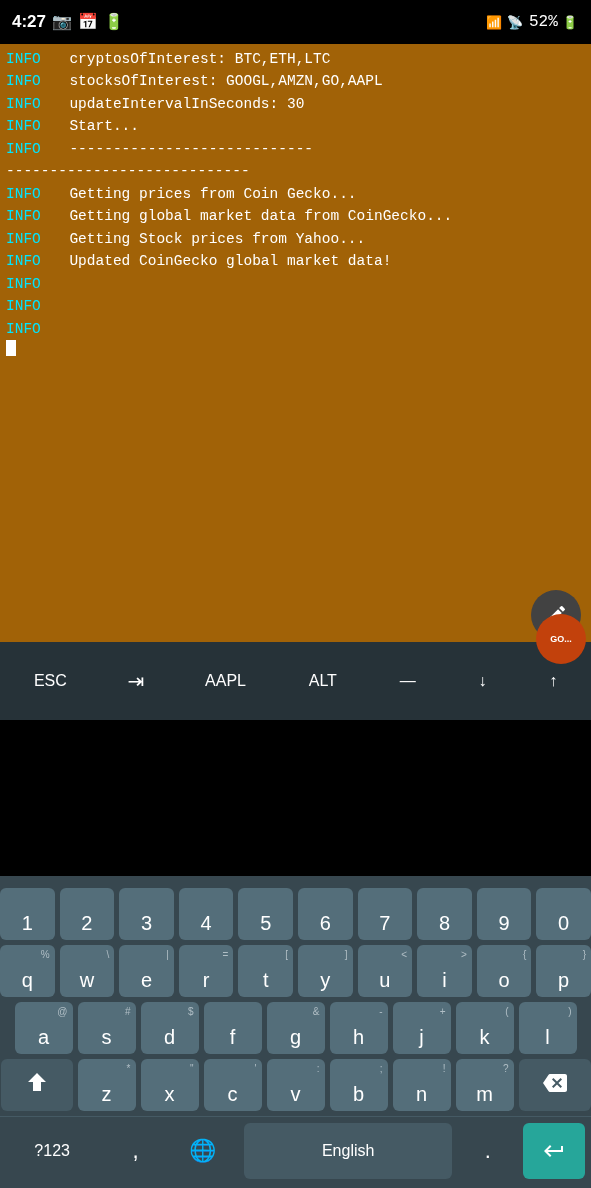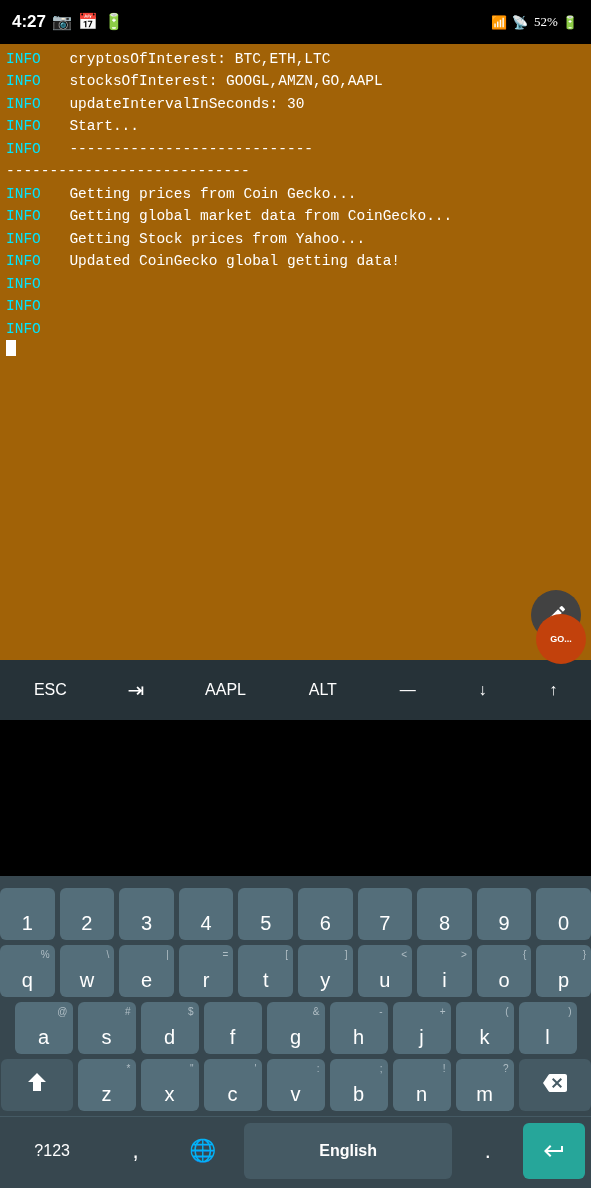--- a/index.html
+++ b/index.html
@@ -212,21 +212,20 @@
     #english-key {
       flex: 2;
       background: #455a64;
       color: #fff;
       font-size: 16px;
       font-family: sans-serif;
       text-align: center;
       border-radius: 6px;
       margin: 6px 4px;
       height: 56px;
-      font-weight: bold;
     }
     #enter-key {
       background: #26a69a;
       border-radius: 6px;
       width: 68px;
       height: 56px;
       display: flex;
       align-items: center;
       justify-content: center;
       margin: 6px 6px 6px 4px;
@@ -256,55 +255,55 @@
     <span style="color:#fff;font-size:16px;">📷</span>
 
     <span style="color:#fff;font-size:16px;">📅</span>
 
     <span style="color:#fff;font-size:16px;">🔋</span>
   </div>
   <div id="status-icons">
 
     <span style="font-size:13px;">📶</span>
     <span style="font-size:13px;">📡</span>
-    <span style="font-size:13px;font-family:Liberation Serif, serif;">52%</span>
+    <span style="font-size:16px;font-family:Liberation Mono, monospace;">52%</span>
     <span style="font-size:13px;">🔋</span>
   </div>
 </div>
 
 <div id="terminal">
 
 <div class="log-line"><span class="log-level">INFO</span><span class="log-text">  cryptosOfInterest: BTC,ETH,LTC</span></div>
     <div class="log-line"><span class="log-level">INFO</span><span class="log-text">  stocksOfInterest: GOOGL,AMZN,GO,AAPL</span></div>
     <div class="log-line"><span class="log-level">INFO</span><span class="log-text">  updateIntervalInSeconds: 30</span></div>
     <div class="log-line"><span class="log-level">INFO</span><span class="log-text">  Start...</span></div>
     <div class="log-line"><span class="log-level">INFO</span><span class="log-text">  ----------------------------</span></div>
     <div class="divider-line">----------------------------</div>
     <div class="log-line"><span class="log-level">INFO</span><span class="log-text">  Getting prices from Coin Gecko...</span></div>
     <div class="log-line"><span class="log-level">INFO</span><span class="log-text">  Getting global market data from CoinGecko...</span></div>
     <div class="log-line"><span class="log-level">INFO</span><span class="log-text">  Getting Stock prices from Yahoo...</span></div>
-    <div class="log-line"><span class="log-level">INFO</span><span class="log-text">  Updated CoinGecko global getting data!</span></div>
+    <div class="log-line"><span class="log-level">INFO</span><span class="log-text">  Updated CoinGecko global market data!</span></div>
     <div class="log-line"><span class="log-level">INFO</span></div>
     <div class="log-line"><span class="log-level">INFO</span></div>
     <div class="log-line"><span class="log-level">INFO</span></div>
     <div class="cursor-line">
       <span class="cursor-block"></span>
     </div>
   </div>
 
 <div id="fab-edit" style="position:fixed;right:10px;top:auto;bottom:548px;">
   <svg width="24" height="24" viewBox="0 0 24 24" fill="none">
     <path d="M3 17.25V21h3.75L17.81 9.94l-3.75-3.75L3 17.25zM20.71 7.04a1 1 0 0 0 0-1.41l-2.34-2.34a1 1 0 0 0-1.41 0l-1.83 1.83 3.75 3.75 1.83-1.83z" fill="#fff"></path>
   </svg>
 </div>
 <div id="fab-orange" style="position:fixed;right:5px;bottom:494px;">
   <span style="font-size:9px;font-family:sans-serif;color:#fff;font-weight:bold;">GO...</span>
 </div>
 
-<div id="special-keys" style="position:fixed;bottom:468px;left:0;width:591px;height:60px;background:#263238;display:flex;align-items:center;justify-content:space-around;padding:0 8px;gap:11px;">
+<div id="special-keys" style="position:fixed;bottom:468px;left:0;width:591px;height:78px;background:#263238;display:flex;align-items:center;justify-content:space-around;padding:0 8px;gap:11px;">
   <span class="special-key">ESC</span>
   <span class="special-key-sym">⇥</span>
   <span class="special-key">AAPL</span>
   <span class="special-key">ALT</span>
   <span class="special-key">—</span>
   <span class="special-key">↓</span>
   <span class="special-key">↑</span>
 </div>
 
 <div id="keyboard" style="position:fixed;bottom:0;left:0;width:591px;background:#37474f;">

